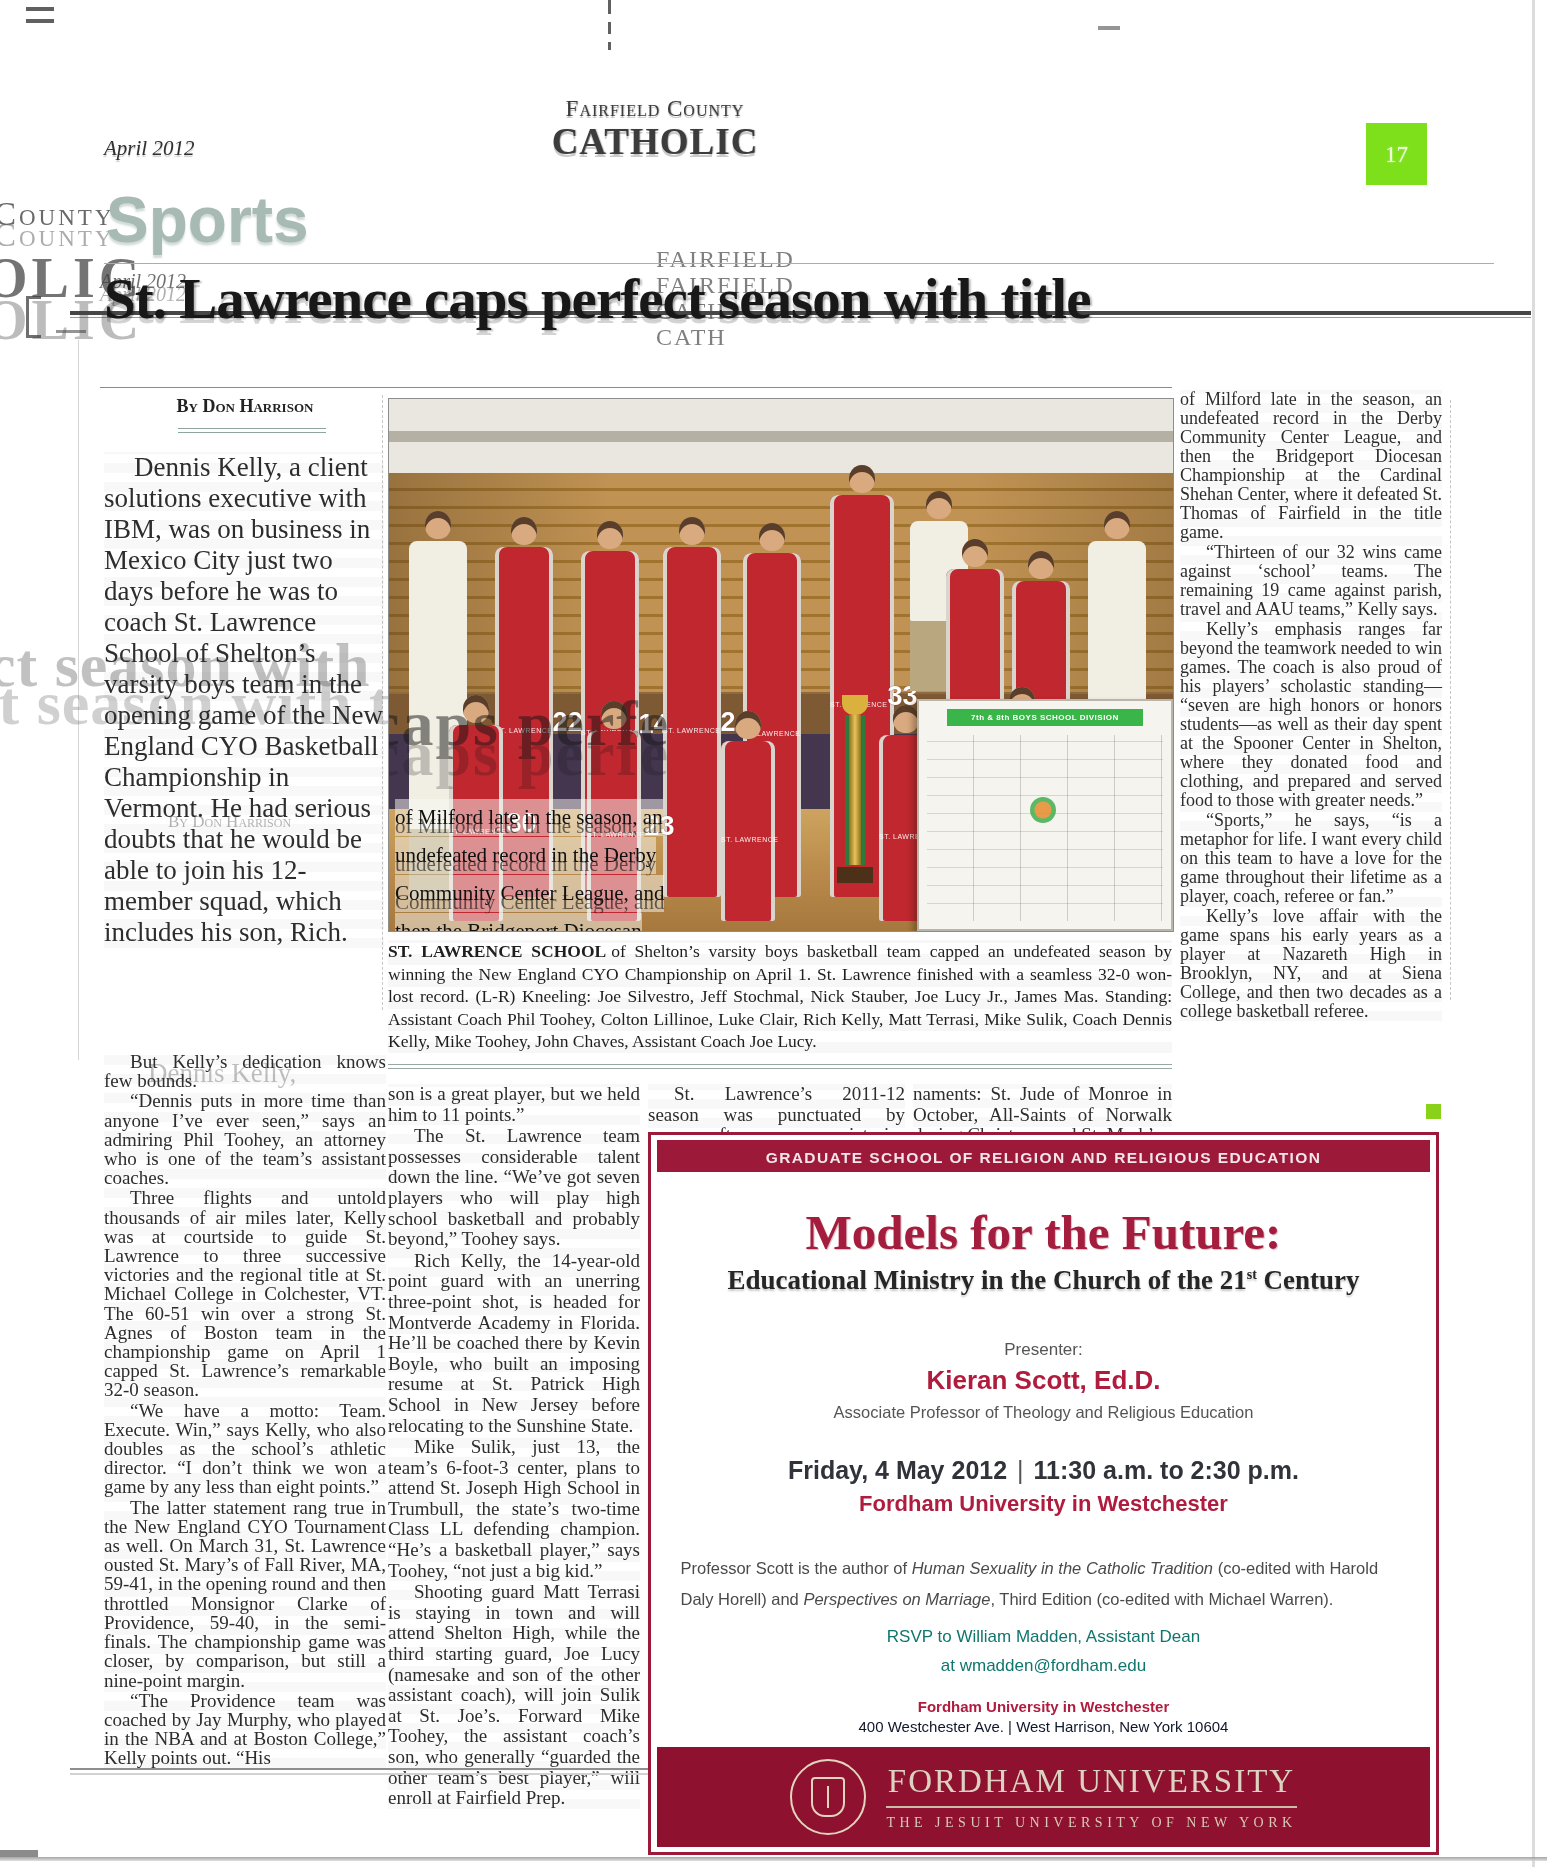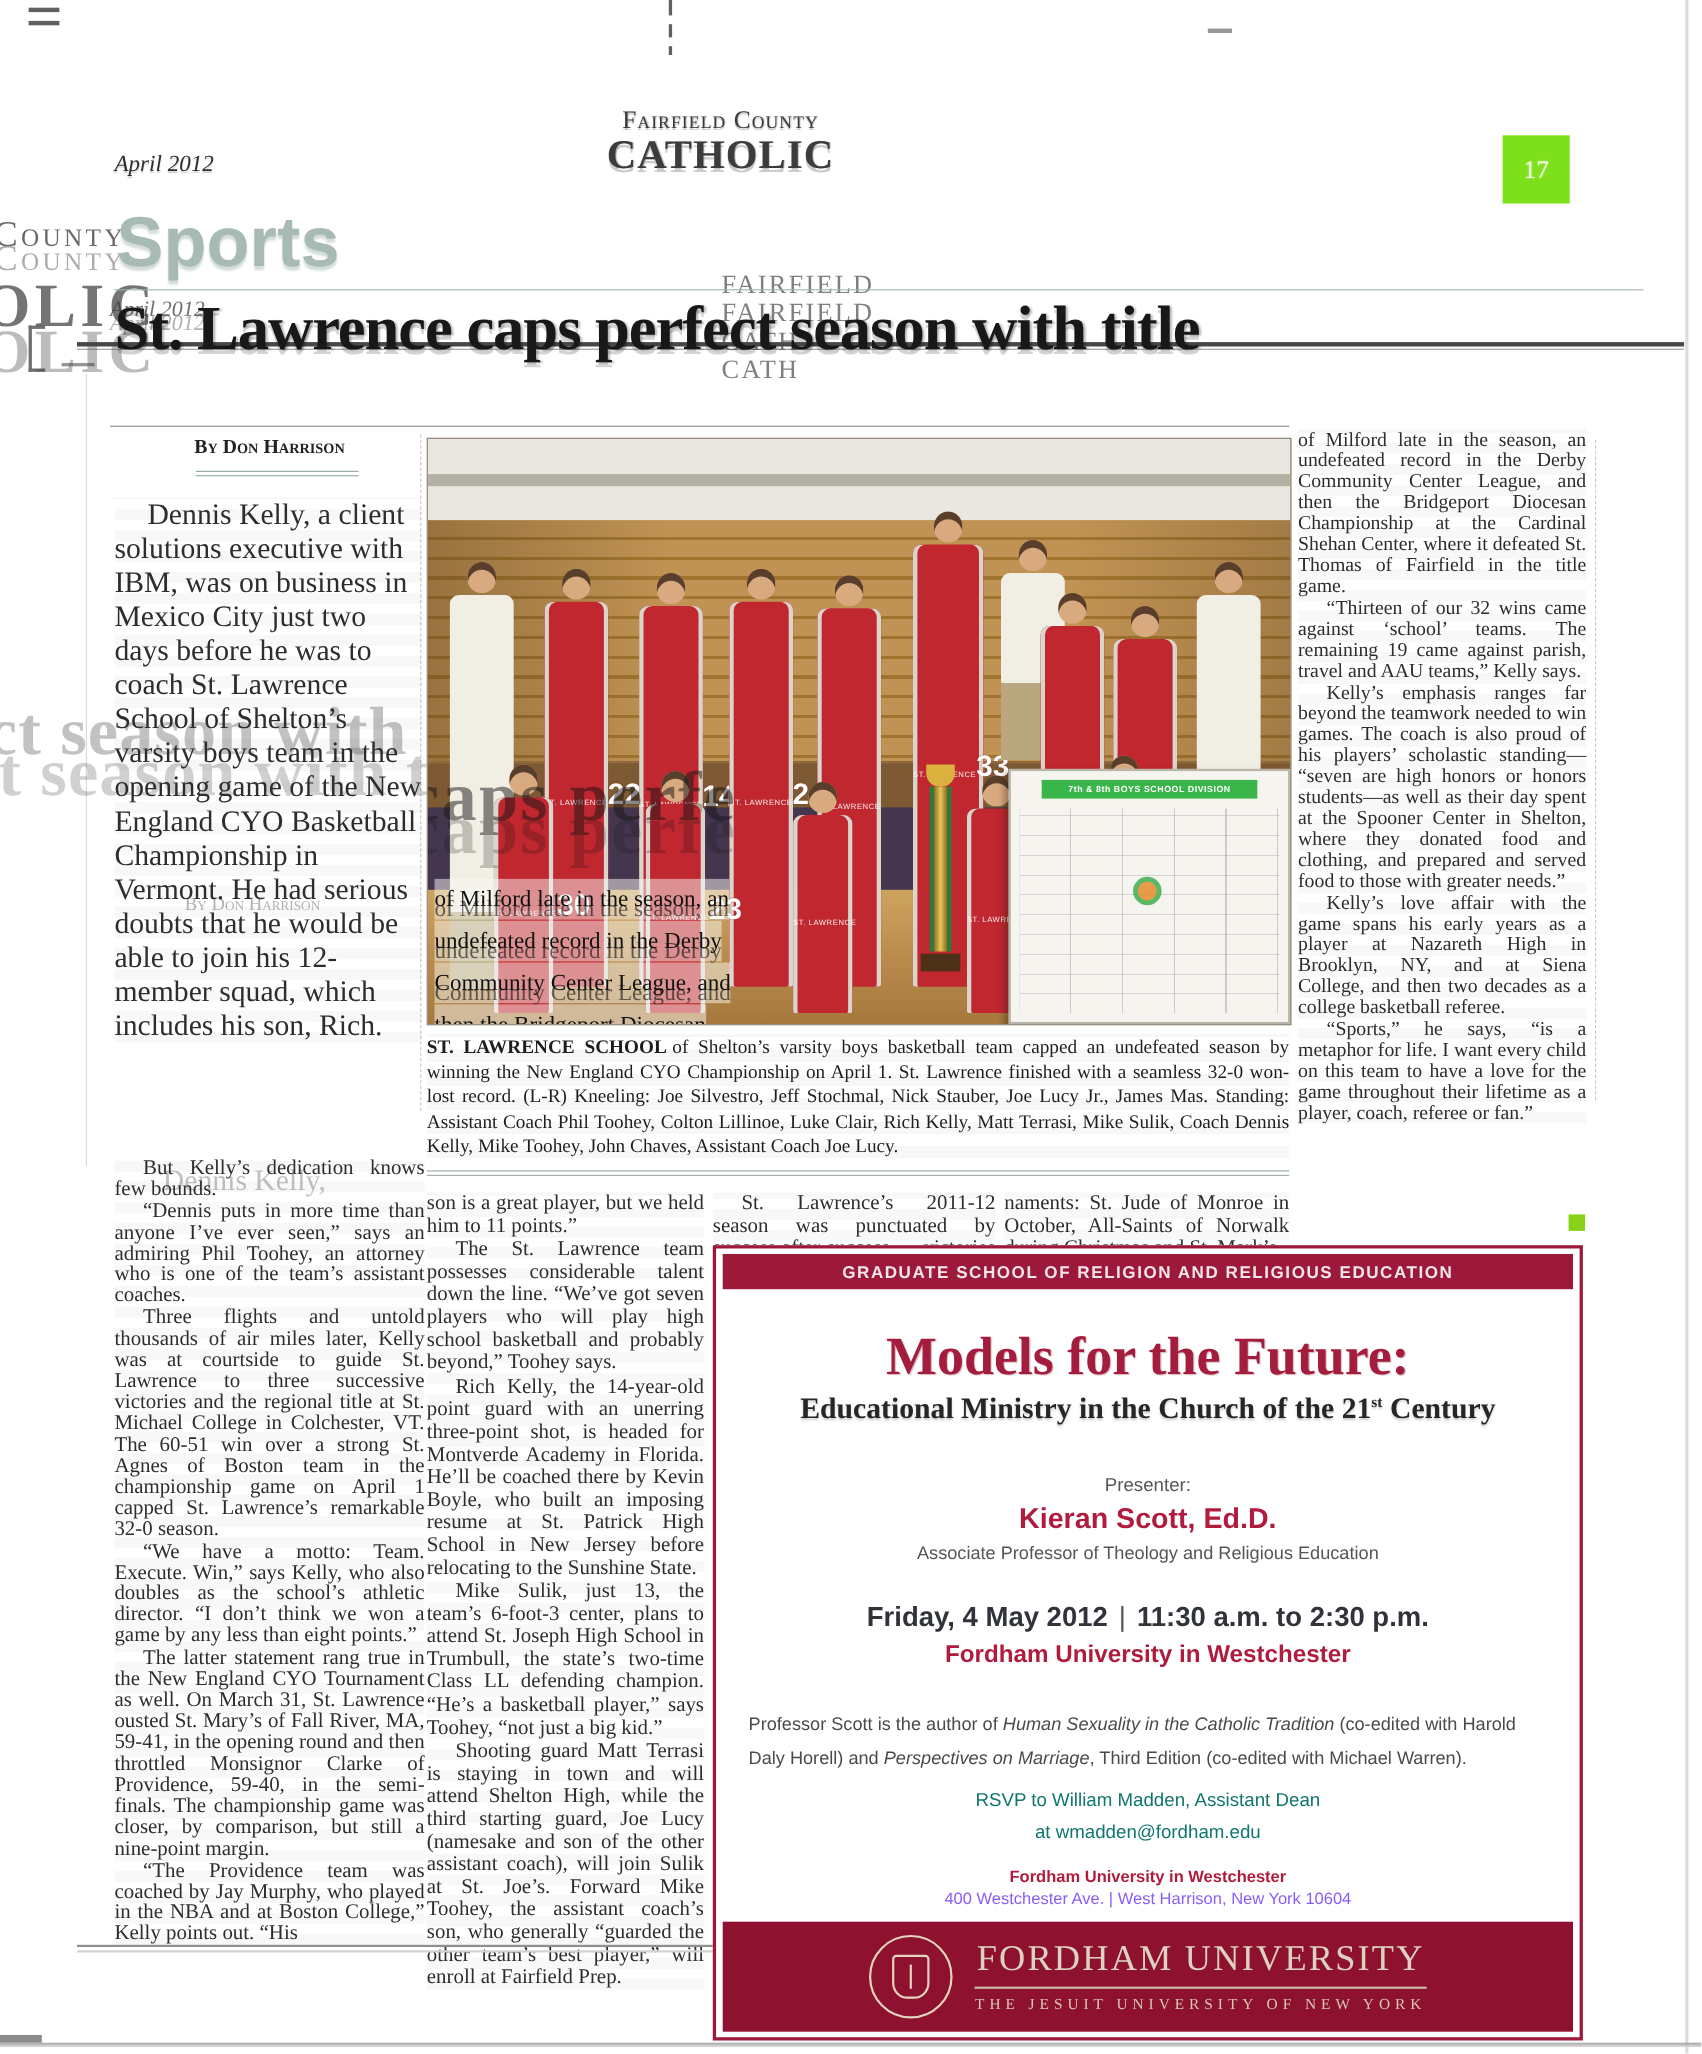--- a/index.html
+++ b/index.html
@@ -154,21 +154,21 @@
   .ad-presenter{margin-top:44px;text-align:center;font-size:17px;color:#555;}
   .ad-name{margin-top:5px;text-align:center;font-weight:bold;font-size:26px;color:#b01c3e;}
   .ad-role{margin-top:7px;text-align:center;font-size:16.5px;color:#555;}
   .ad-date{margin-top:34px;text-align:center;font-weight:bold;font-size:25px;color:#30333a;}
   .ad-date .sep{margin:0 10px;font-weight:normal;color:#555;}
   .ad-loc{margin-top:6px;text-align:center;font-weight:bold;font-size:22px;color:#b01c3e;}
   .ad-about{margin:36px auto 0;width:726px;font-size:16.5px;line-height:31px;color:#4a4a4a;text-align:left;}
   .ad-about i{font-style:italic;}
   .ad-rsvp{margin-top:7px;text-align:center;font-size:17px;line-height:29px;color:#0f766e;}
   .ad-floc{margin-top:18px;text-align:center;font-weight:bold;font-size:15px;color:#b01c3e;}
-  .ad-faddr{margin-top:3px;text-align:center;font-size:15px;color:#8b5cf6;}
+  .ad-faddr{margin-top:3px;text-align:center;font-size:15px;color:#0f172a;}
   .ad-footer{margin:12px 6px 5px;flex:1;background:#8e1230;display:flex;align-items:center;
              justify-content:center;gap:20px;}
   .seal{width:72px;height:72px;border-radius:50%;border:2px solid #e3d4bd;position:relative;flex:none;}
   .seal::before{content:"";position:absolute;left:50%;top:50%;width:30px;height:36px;
                 transform:translate(-50%,-50%);border:2px solid #e3d4bd;border-radius:4px 4px 14px 14px;}
   .seal::after{content:"";position:absolute;left:50%;top:50%;width:2px;height:22px;background:#e3d4bd;
                transform:translate(-50%,-50%);box-shadow:-6px -2px 0 -0px #e3d4bd00, 0 -6px 0 0 #e3d4bd00;}
   .logo-text{text-align:center;}
   .logo-name{font-family:"Liberation Serif",serif;font-size:33px;letter-spacing:2px;color:#ddd2c1;
              border-bottom:2px solid #c9bca8;padding-bottom:6px;}
@@ -387,22 +387,22 @@
   <div class="txtcol col3">
     <p>St. Lawrence’s 2011-12 season was punctuated by success after success … victories in three tour-</p>
   </div>
   <div class="txtcol col4">
     <p style="text-indent:0;">naments: St. Jude of Monroe in October, All-Saints of Norwalk during Christmas and St. Mark’s</p>
   </div>
   <div class="txtcol col5">
     <p style="text-indent:0;">of Milford late in the season, an undefeated record in the Derby Community Center League, and then the Bridgeport Diocesan Championship at the Cardinal Shehan Center, where it defeated St. Thomas of Fairfield in the title game.</p>
     <p>“Thirteen of our 32 wins came against ‘school’ teams. The remaining 19 came against parish, travel and AAU teams,” Kelly says.</p>
     <p>Kelly’s emphasis ranges far beyond the teamwork needed to win games. The coach is also proud of his players’ scholastic standing— “seven are high honors or honors students—as well as their day spent at the Spooner Center in Shelton, where they donated food and clothing, and prepared and served food to those with greater needs.”</p>
+    <p>“Sports,” he says, “is a metaphor for life. I want every child on this team to have a love for the game throughout their lifetime as a player, coach, referee or fan.”</p>
     <p>Kelly’s love affair with the game spans his early years as a player at Nazareth High in Brooklyn, NY, and at Siena College, and then two decades as a college basketball referee.</p>
-    <p>“Sports,” he says, “is a metaphor for life. I want every child on this team to have a love for the game throughout their lifetime as a player, coach, referee or fan.”</p>
   </div>
   <div class="endsquare"></div>
   <div class="rule-under-left"></div>
 
   <div class="ad">
     <div class="ad-bar">GRADUATE SCHOOL OF RELIGION AND RELIGIOUS EDUCATION</div>
     <div class="ad-title">Models for the Future:</div>
     <div class="ad-subtitle">
       <span>Educational Ministry in the Church of the 21</span><sup>st</sup><span> Century</span>
     </div>

